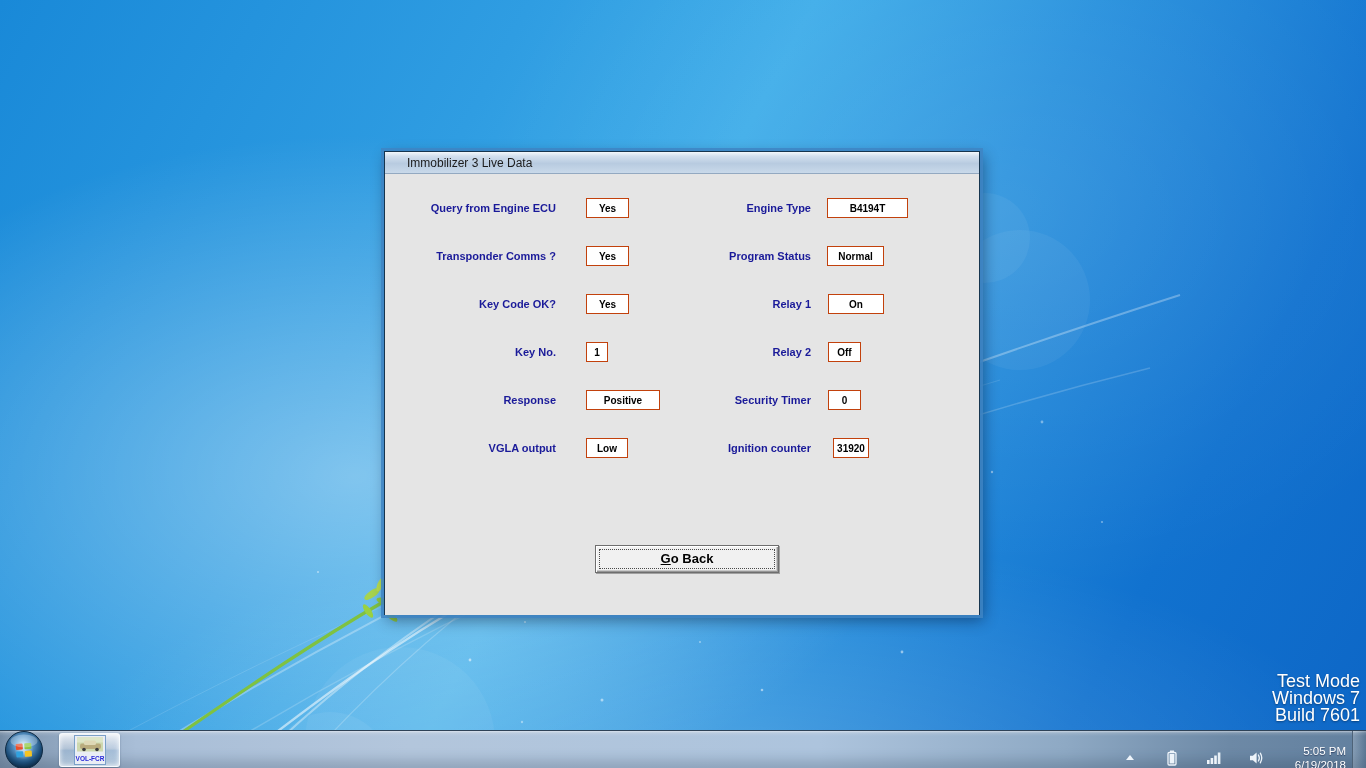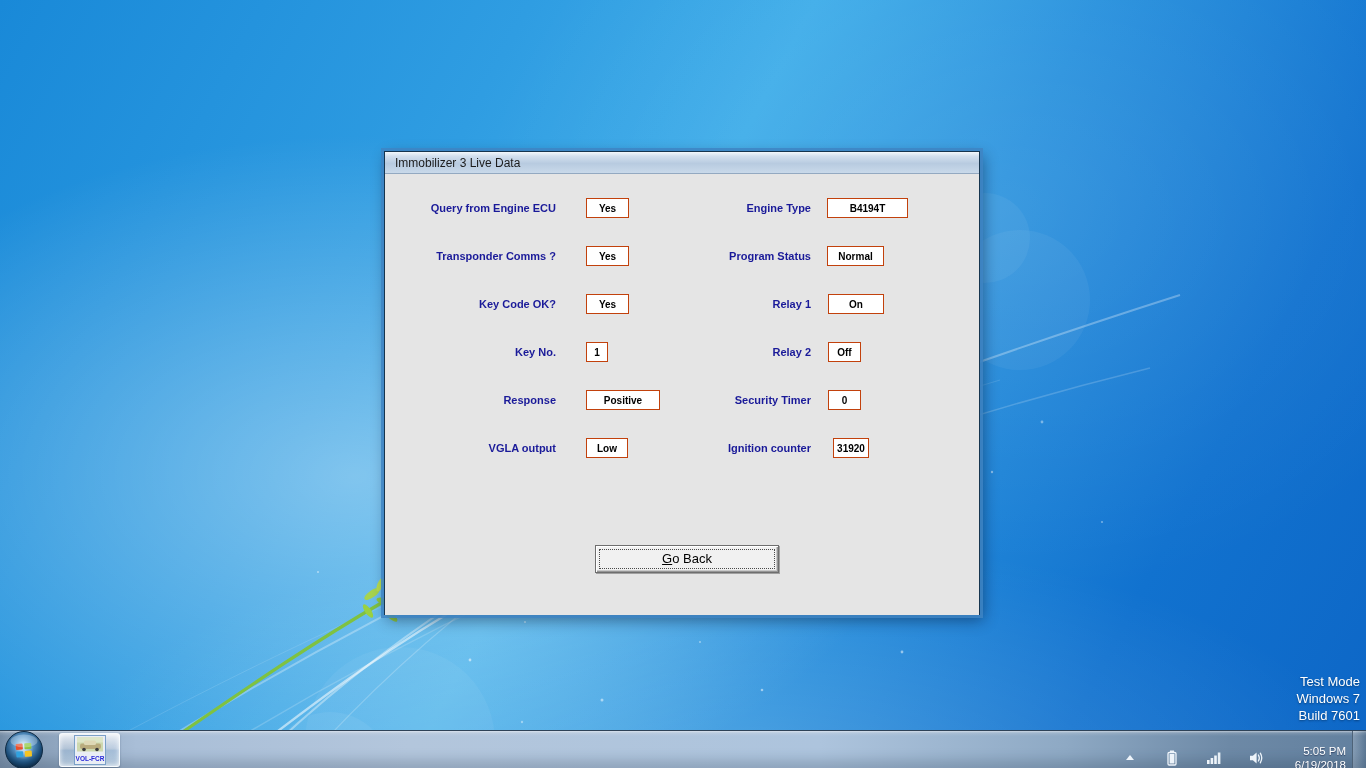--- a/index.html
+++ b/index.html
@@ -12,33 +12,33 @@
       radial-gradient(900px 550px at 26% 62%, rgba(255,255,255,.38), rgba(255,255,255,0) 62%),
       radial-gradient(1100px 420px at 52% 102%, rgba(255,255,255,.20), rgba(255,255,255,0) 60%),
       radial-gradient(800px 600px at 73% 27%, rgba(255,255,255,.10), rgba(255,255,255,0) 65%),
       linear-gradient(118deg, #1989d8 0%, #2f9de2 30%, #3fade9 46%, #2690dd 62%, #1172cf 82%, #0d66c6 100%);
   }
   .wall-art { position:absolute; left:0; top:0; }
 
   
   .watermark {
     position:absolute; right:6px; bottom:44px; text-align:right;
-    color:#fff; font-size:13px; line-height:17px;
+    color:#fff; font-size:18px; line-height:17px;
     text-shadow:0 1px 2px rgba(0,30,60,.55);
   }
 
   
   .window {
     position:absolute; left:384px; top:151px; width:596px; height:464px;
     border:1px solid #16354f;
     box-shadow:0 0 0 3px rgba(62,133,196,.85), 3px 5px 14px rgba(0,10,35,.45);
     background:#00ffff;
   }
   .titlebar {
-    height:22px; display:flex; align-items:center; padding-left:10px;
+    height:22px; display:flex; align-items:center; padding-left:22px;
     background:linear-gradient(180deg,#f3f8fc 0%,#d2dfee 20%,#b8cbe0 55%,#c9d9ea 100%);
     border-bottom:1px solid #93a9c1;
     font-size:12px; color:#1c1c1c;
   }
   .client { position:relative; width:100%; height:441px; background:#e5e5e5; }
 
   .lab {
     position:absolute; height:20px; line-height:20px; text-align:right;
     font-weight:bold; font-size:11px; color:#1a1a99;
   }
@@ -47,21 +47,21 @@
   .val {
     position:absolute; height:20px; line-height:19px; text-align:center;
     background:#fff; color:#000; font-weight:bold; font-size:10px;
     border:1px solid #c2410c;
   }
 
   .goback {
     position:absolute; left:210px; top:371px; width:184px; height:28px;
     background:#f1f1f1; border:1px solid #6e6e6e;
     box-shadow:inset 1px 1px 0 #ffffff, inset -1px -1px 0 #969696, inset -2px -2px 0 #c9c9c9, 1px 1px 0 rgba(0,0,0,.30);
-    font-size:13px; color:#000; text-align:center; line-height:26px; cursor:default;
+    font-size:13px; color:#000; text-align:center; line-height:26px; cursor:default;font-weight:bold;
   }
   .goback::before { content:""; position:absolute; inset:3px; border:1px dotted #4a4a4a; }
   .goback .accel { text-decoration:underline; }
 
   
   .taskbar {
     position:absolute; left:0; bottom:0; width:1366px; height:38px;
     background:
       linear-gradient(180deg, rgba(255,255,255,.55) 0, rgba(255,255,255,.15) 2px, rgba(255,255,255,0) 5px),
       linear-gradient(90deg,#7e95ae 0%,#a9bed7 10%,#b3c6dc 30%,#adc4dd 60%,#8ea9c4 78%,#6d89a6 90%,#62809f 100%);

